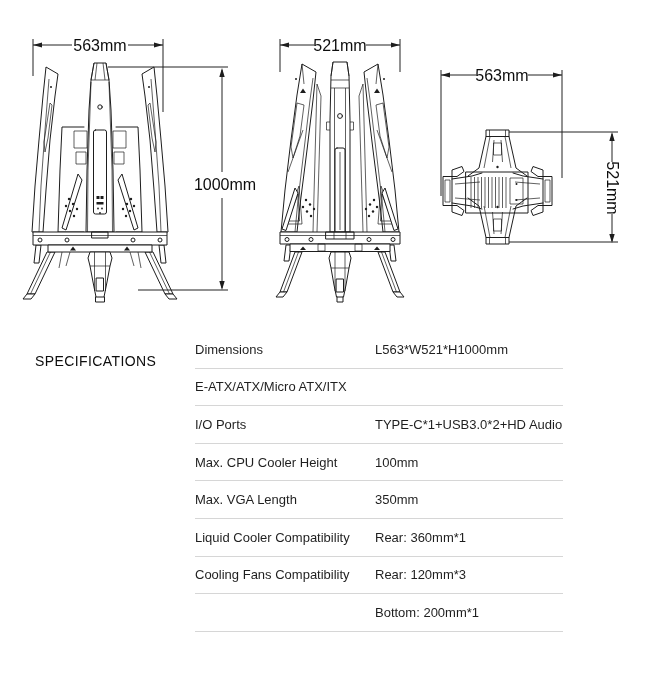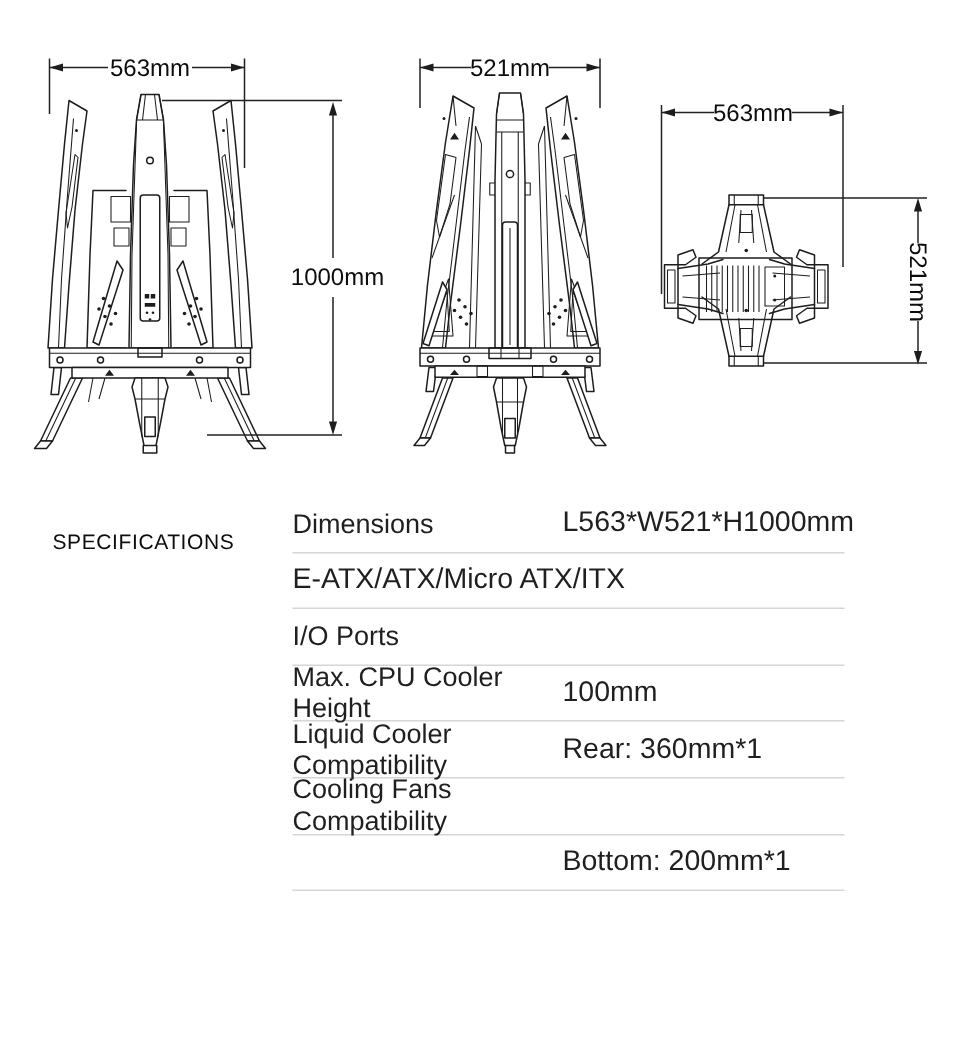--- a/index.html
+++ b/index.html
@@ -11,22 +11,22 @@
   .n{fill:none;stroke:#1d1d1d;stroke-width:1;stroke-linejoin:round;stroke-linecap:round;}
   .t{fill:none;stroke:#1d1d1d;stroke-width:.7;stroke-linejoin:round;}
   .d{fill:#1d1d1d;stroke:none;}
   .dim{fill:none;stroke:#222;stroke-width:1;}
   .dim-t{font-size:16px;fill:#0d0d0d;font-family:"Liberation Sans",sans-serif;}
   
   .specs-section{position:absolute;left:0;top:331px;width:653px;}
   .specs-title{position:absolute;left:35px;top:22px;font-size:14px;font-weight:400;letter-spacing:.4px;color:#0d0d0d;}
   .specs-table{position:absolute;left:195px;top:0;width:368px;}
   .spec-row{display:flex;align-items:center;height:37.6px;border-bottom:1px solid #d6d6d6;box-sizing:border-box;}
-  .spec-label{width:180px;flex:0 0 180px;font-size:18px;color:#1f1f1f;}
-  .spec-value{flex:1;font-size:19px;color:#1f1f1f;}
+  .spec-label{width:180px;flex:0 0 180px;font-size:13px;color:#1f1f1f;}
+  .spec-value{flex:1;font-size:13px;color:#1f1f1f;}
 </style>
 </head>
 <body>
 
 <div class="sheet">
 
   <svg width="653" height="330" viewBox="0 0 653 330">
 
     <g>
       <g id="fv-half">
@@ -205,31 +205,37 @@
     <div class="specs-table" id="specs-table">
         <div class="spec-row">
           <div class="spec-label">Dimensions</div>
           <div class="spec-value">L563*W521*H1000mm</div>
         </div>
         <div class="spec-row">
           <div class="spec-value">E-ATX/ATX/Micro ATX/ITX</div>
         </div>
         <div class="spec-row">
           <div class="spec-label">I/O Ports</div>
+          <div class="spec-value">TYPE-C*1+USB3.0*2+HD Audio</div>
         </div>
         <div class="spec-row">
           <div class="spec-label">Max. CPU Cooler Height</div>
           <div class="spec-value">100mm</div>
         </div>
         <div class="spec-row">
+          <div class="spec-label">Max. VGA Length</div>
+          <div class="spec-value">350mm</div>
+        </div>
+        <div class="spec-row">
           <div class="spec-label">Liquid Cooler Compatibility</div>
           <div class="spec-value">Rear: 360mm*1</div>
         </div>
         <div class="spec-row">
           <div class="spec-label">Cooling Fans Compatibility</div>
+          <div class="spec-value">Rear: 120mm*3</div>
         </div>
         <div class="spec-row">
           <div class="spec-label"></div>
           <div class="spec-value">Bottom: 200mm*1</div>
         </div>
       </div>
   </div>
 
 </div>
 

